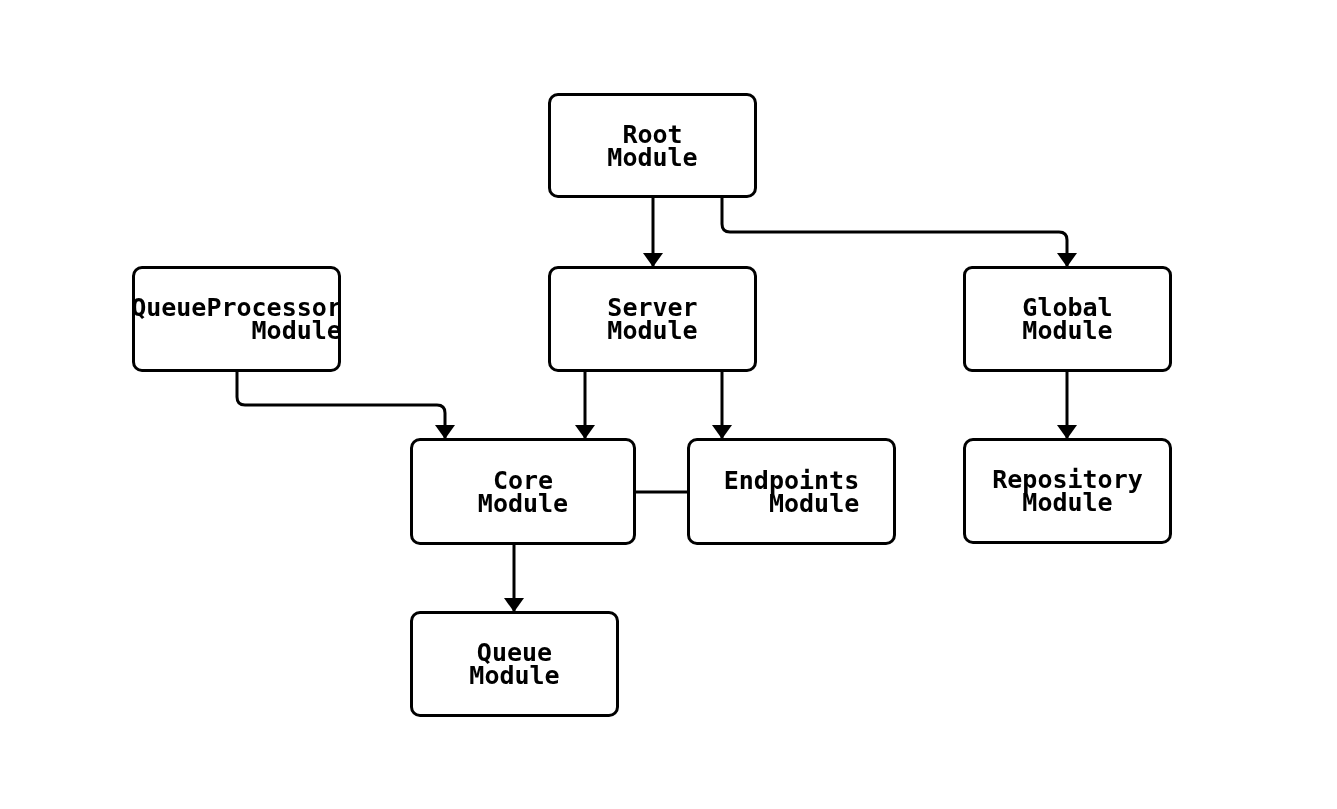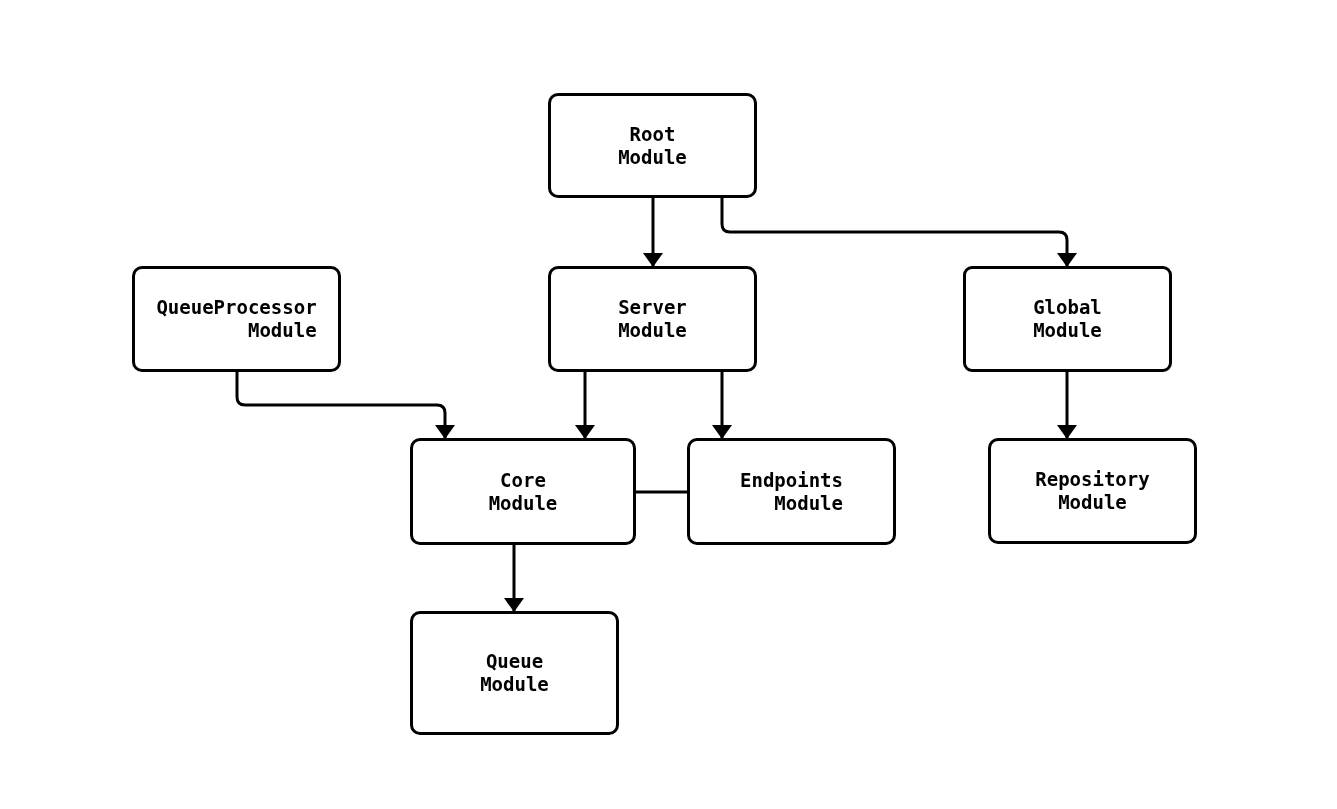--- a/index.html
+++ b/index.html
@@ -32,33 +32,33 @@
     position: absolute;
     box-sizing: border-box;
     background: #ffffff;
     border: 3px solid #000000;
     border-radius: 10px;
     display: flex;
     align-items: center;
     justify-content: center;
     text-align: center;
     font-weight: bold;
-    font-size: 19px;
+    font-size: 25px;
     line-height: 23px;
     color: #000000;
     white-space: pre-line;
   }
   .node-root           { left: 548px; top: 93px;  width: 209px; height: 105px; }
   .node-queueprocessor { left: 132px; top: 266px; width: 209px; height: 106px; text-align: right; }
   .node-server         { left: 548px; top: 266px; width: 209px; height: 106px; text-align: center; }
   .node-global         { left: 963px; top: 266px; width: 209px; height: 106px; border-radius: 9px; }
   .node-core           { left: 410px; top: 438px; width: 226px; height: 107px; }
   .node-endpoints      { left: 687px; top: 438px; width: 209px; height: 107px; text-align: right; }
-  .node-repository     { left: 963px; top: 438px; width: 209px; height: 106px; margin-left: 25px; }
-  .node-queue          { left: 410px; top: 611px; width: 209px; height: 124px; }
+  .node-repository     { left: 963px; top: 438px; width: 209px; height: 106px; }
+  .node-queue          { left: 410px; top: 611px; width: 209px; height: 106px; }
 </style>
 </head>
 <body>
 
 <div class="canvas">
 
   <svg class="edges-layer" width="1337" height="809" viewBox="0 0 1337 809" xmlns="http://www.w3.org/2000/svg">
     <defs>
       <marker id="arrowhead" markerUnits="userSpaceOnUse" markerWidth="14" markerHeight="20" refX="13" refY="10" orient="auto">
         <polygon points="0 0, 14 10, 0 20" fill="#000000"></polygon>

